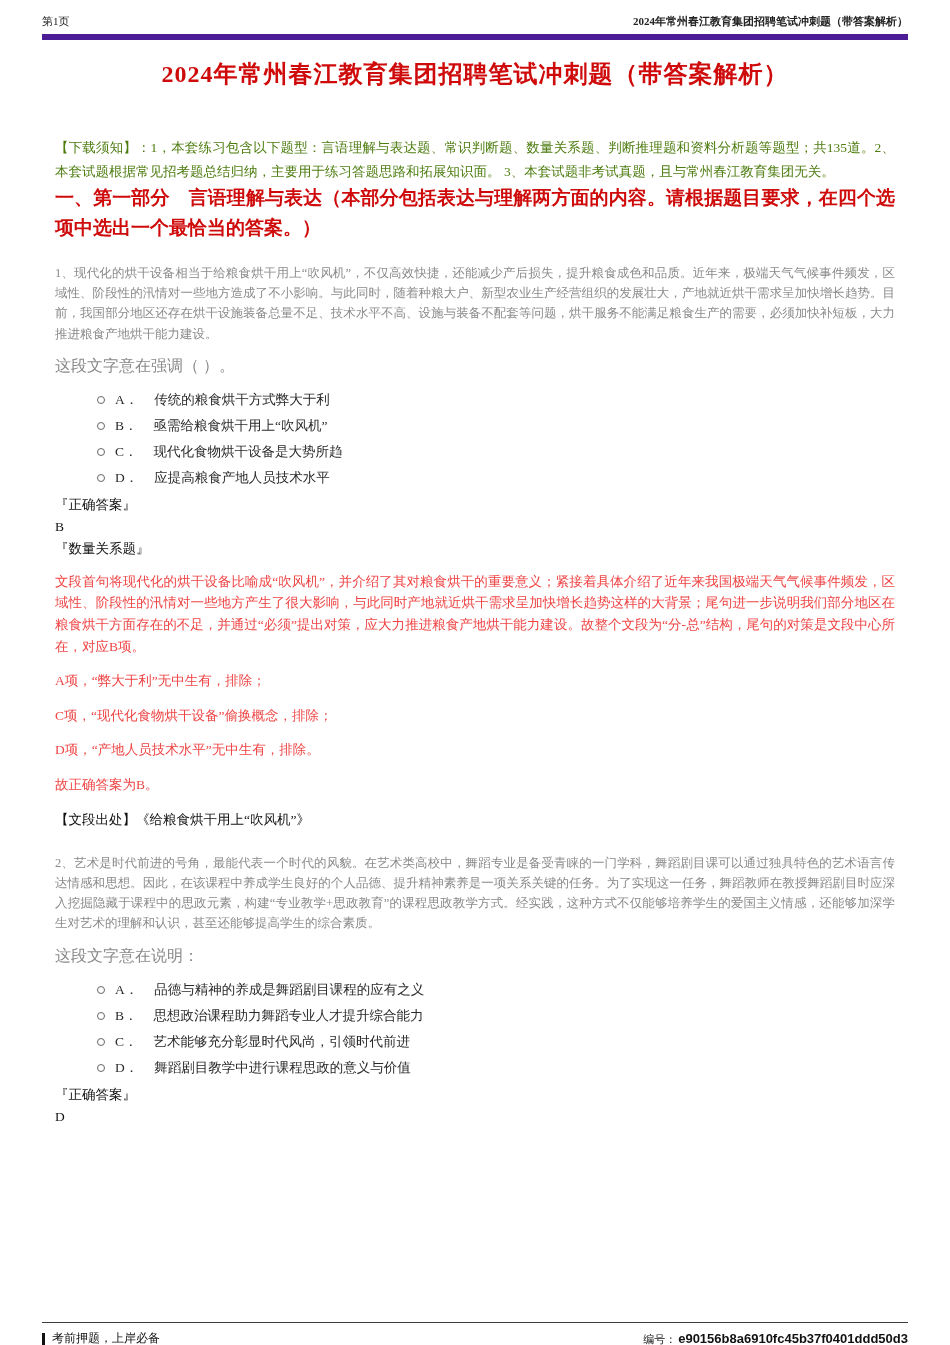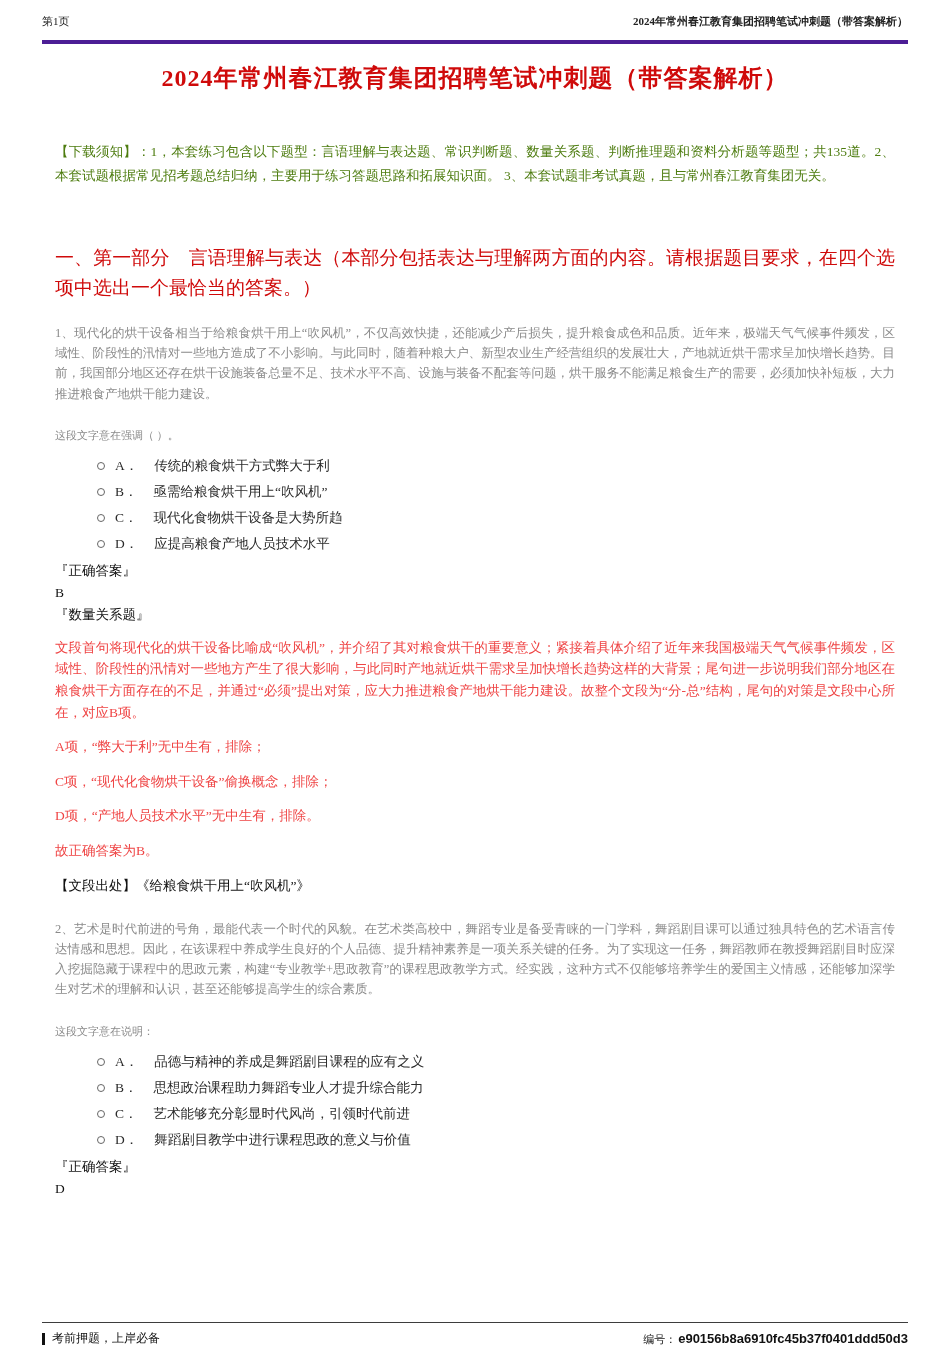--- a/index.html
+++ b/index.html
@@ -9,22 +9,22 @@
     font-family:"Liberation Serif","DejaVu Serif",serif;
     color:#111111;
     position:relative;
     overflow:hidden;
   }
   .page { position:relative; width:950px; height:1345px; }
 
   
   .page-header {
     margin:14px 42px 0 42px;
-    padding-bottom:11px;
-    border-bottom:4px solid #4c1d95;
+    padding-bottom:5px;
+    border-bottom:6px solid #4c1d95;
     display:flex; justify-content:space-between; align-items:flex-end;
     font-size:11px; color:#222;
   }
   .page-header .hdr-right { font-weight:bold; }
 
   
   .content { padding:0 55px; }
 
   .doc-title {
     margin-top:18px;
@@ -38,39 +38,38 @@
 
   .notice {
     margin-top:46px;
     font-size:13.5px;
     line-height:1.72;
     color:#4d7c0f;
     text-align:justify;
   }
 
   .section-heading {
-    margin-top:56px;
     color:#cf0a0a;
     font-size:19px;
-    font-weight:normal;
+    font-weight:bold;
     line-height:1.58;
     text-align:justify;
   }
 
   .stem {
     margin-top:20px;
     color:#8a8a8a;
     font-size:12.5px;
     line-height:1.62;
     text-align:justify;
   }
   .prompt {
-    margin-top:24px;
+    margin-top:12px;
     color:#8a8a8a;
-    font-size:11px;
+    font-size:16px;
   }
 
   .options { margin-top:10px; margin-left:42px; }
   .option {
     display:flex; align-items:center;
     height:26px;
     font-size:13.5px; color:#2a2a2a;
   }
   .radio {
     width:8px; height:8px;

